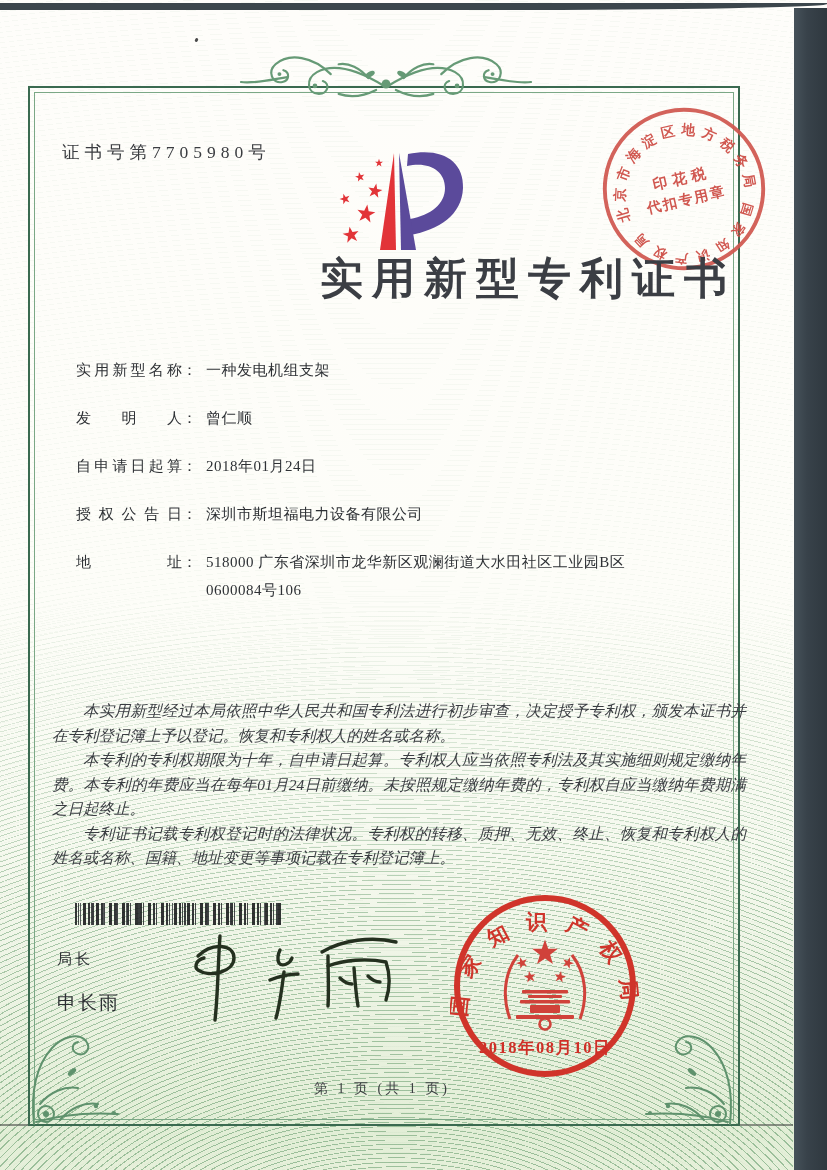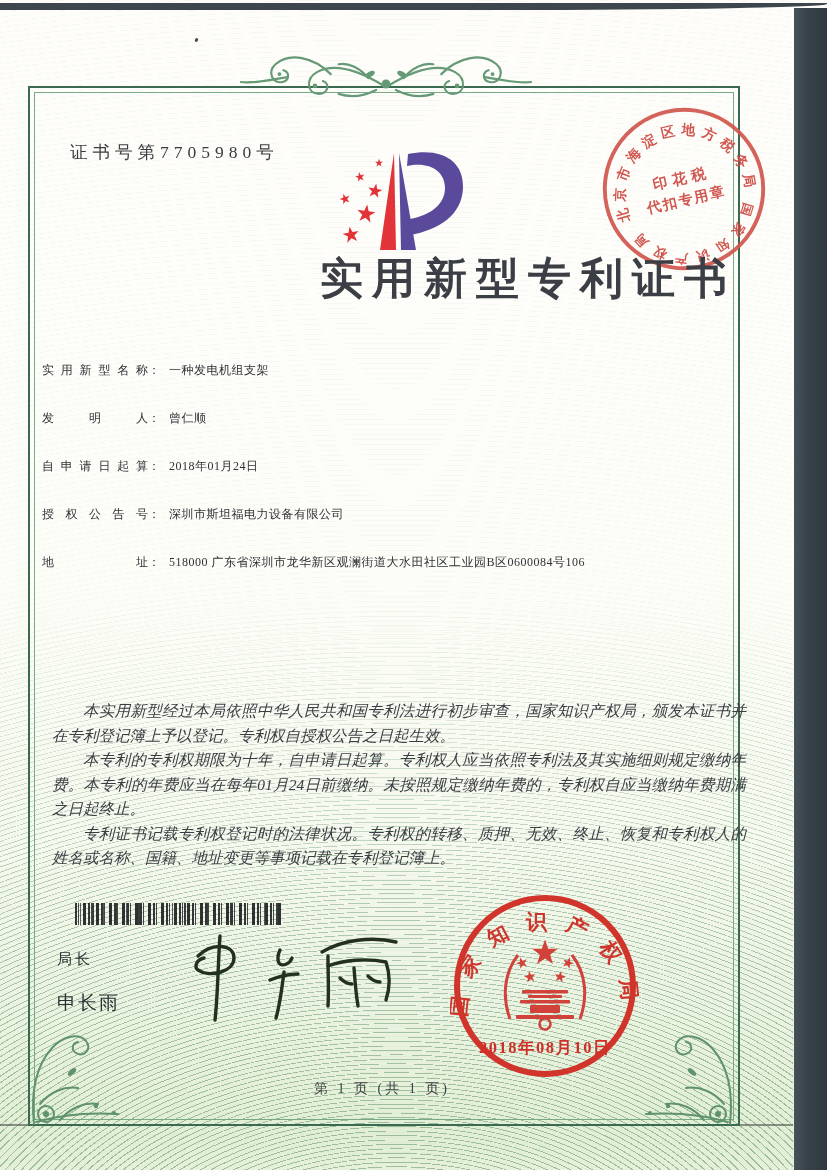--- a/index.html
+++ b/index.html
@@ -20,27 +20,27 @@
      -webkit-mask-image:linear-gradient(180deg,rgba(0,0,0,0) 0 50%,rgba(0,0,0,.4) 63%,rgba(0,0,0,.85) 78%,#000 94%);
      mask-image:linear-gradient(180deg,rgba(0,0,0,0) 0 50%,rgba(0,0,0,.4) 63%,rgba(0,0,0,.85) 78%,#000 94%);}
   
   .frame{position:absolute;left:28px;top:86px;width:708px;height:1036px;border:2.5px solid #3a6a50;}
   .frame-inner{position:absolute;inset:4px;border:1px solid #7ba886;}
   .ornament-top{position:absolute;left:238px;top:44px;width:296px;height:78px;}
   .corner{position:absolute;width:96px;height:102px;}
   .corner.bl{left:26px;top:1026px;}
   .corner.br{left:642px;top:1026px;transform:scaleX(-1);}
   
-  .cert-no{position:absolute;left:70px;top:140px;font-size:17.5px;letter-spacing:5px;color:#3a3c40;}
+  .cert-no{position:absolute;left:62px;top:140px;font-size:17.5px;letter-spacing:5px;color:#3a3c40;}
   .logo{position:absolute;left:322px;top:146px;width:160px;height:128px;}
   .stamp-tax{position:absolute;left:596px;top:101px;width:176px;height:176px;transform:rotate(-13deg);opacity:.92;}
   .title{position:absolute;left:28px;top:250px;width:708px;text-align:right;
          font-size:43px;font-weight:600;letter-spacing:9px;color:#3b3e44;}
   
-  .fields{position:absolute;left:42px;top:356px;width:660px;font-size:12px;color:#2e3135;}
+  .fields{position:absolute;left:76px;top:356px;width:660px;font-size:15px;color:#2e3135;}
   .frow{margin-bottom:20px;line-height:28px;position:relative;}
   .flabel{display:inline-block;width:106px;text-align:justify;text-align-last:justify;vertical-align:top;}
   .fcolon{vertical-align:top;}
   .fvalue{display:inline-block;padding-left:9px;vertical-align:top;max-width:480px;letter-spacing:.5px;}
   .pair2{position:absolute;left:395px;top:0;white-space:nowrap;}
   .pair2 .flabel{width:92px;}
   
   .body-text{position:absolute;left:52px;top:699px;width:694px;font-size:15.5px;line-height:1.585;
              color:#3a3d42;text-align:justify;font-style:italic;}
   .body-text p{margin:0;text-indent:2em;}
@@ -171,29 +171,29 @@
     <div class="frow">
       <span class="flabel">实用新型名称</span><span class="fcolon">：</span><span class="fvalue">一种发电机组支架</span>
     </div>
     <div class="frow">
       <span class="flabel">发明人</span><span class="fcolon">：</span><span class="fvalue">曾仁顺</span>
     </div>
     <div class="frow">
       <span class="flabel">自申请日起算</span><span class="fcolon">：</span><span class="fvalue">2018年01月24日</span>
     </div>
     <div class="frow">
-      <span class="flabel">授权公告号</span><span class="fcolon">：</span><span class="fvalue">深圳市斯坦福电力设备有限公司</span>
+      <span class="flabel">授权公告日</span><span class="fcolon">：</span><span class="fvalue">深圳市斯坦福电力设备有限公司</span>
     </div>
     <div class="frow">
       <span class="flabel">地址</span><span class="fcolon">：</span><span class="fvalue" style="width:462px">518000 广东省深圳市龙华新区观澜街道大水田社区工业园B区0600084号106</span>
     </div>
   </div>
 
   <div class="body-text">
-    <p>本实用新型经过本局依照中华人民共和国专利法进行初步审查，国家知识产权局，颁发本证书并在专利登记簿上予以登记。专利权自授权公告之日起生效。</p>
+    <p>本实用新型经过本局依照中华人民共和国专利法进行初步审查，决定授予专利权，颁发本证书并在专利登记簿上予以登记。恢复和专利权人的姓名或名称。</p>
     <p>本专利的专利权期限为十年，自申请日起算。专利权人应当依照专利法及其实施细则规定缴纳年费。本专利的年费应当在每年01月24日前缴纳。未按照规定缴纳年费的，专利权自应当缴纳年费期满之日起终止。</p>
     <p>专利证书记载专利权登记时的法律状况。专利权的转移、质押、无效、终止、恢复和专利权人的姓名或名称、国籍、地址变更等事项记载在专利登记簿上。</p>
   </div>
 
   <div class="barcode"></div>
 
   <div class="sig-role">局长</div>
   <div class="sig-name">申长雨</div>
   <svg class="signature" viewBox="0 0 230 108">
     <g stroke="#24301f" stroke-width="3.4" fill="none" stroke-linecap="round" stroke-linejoin="round">

